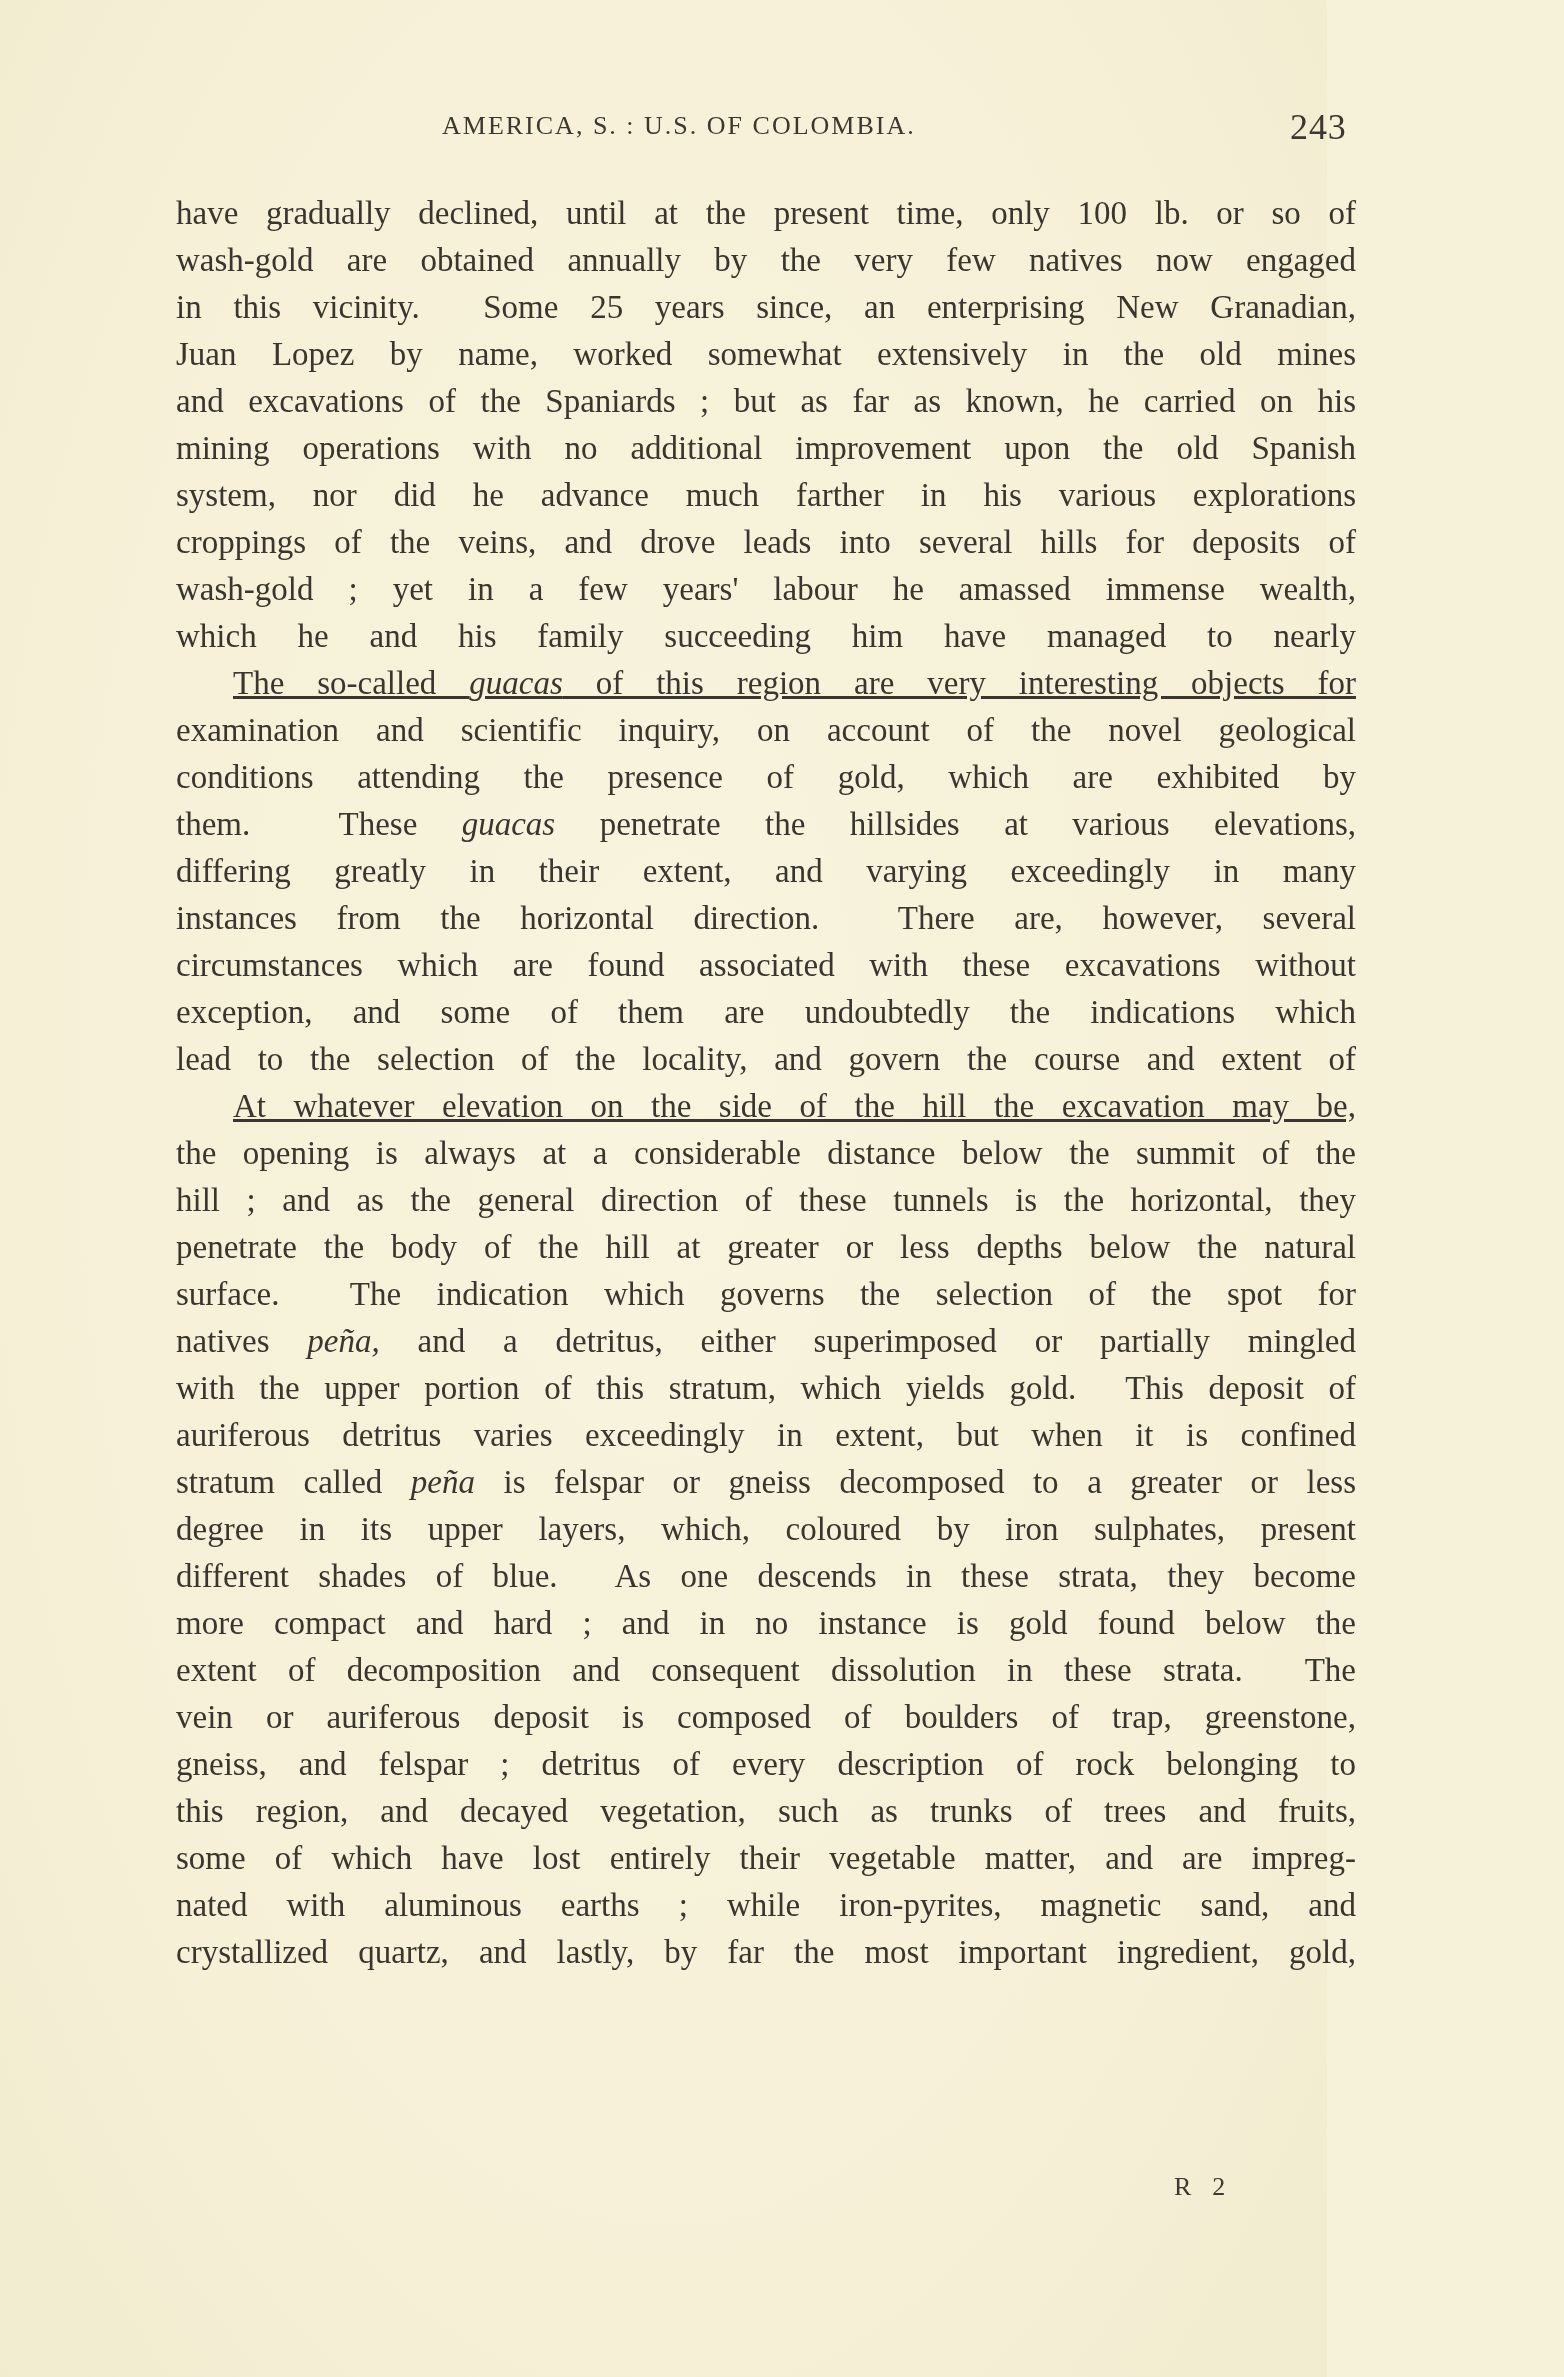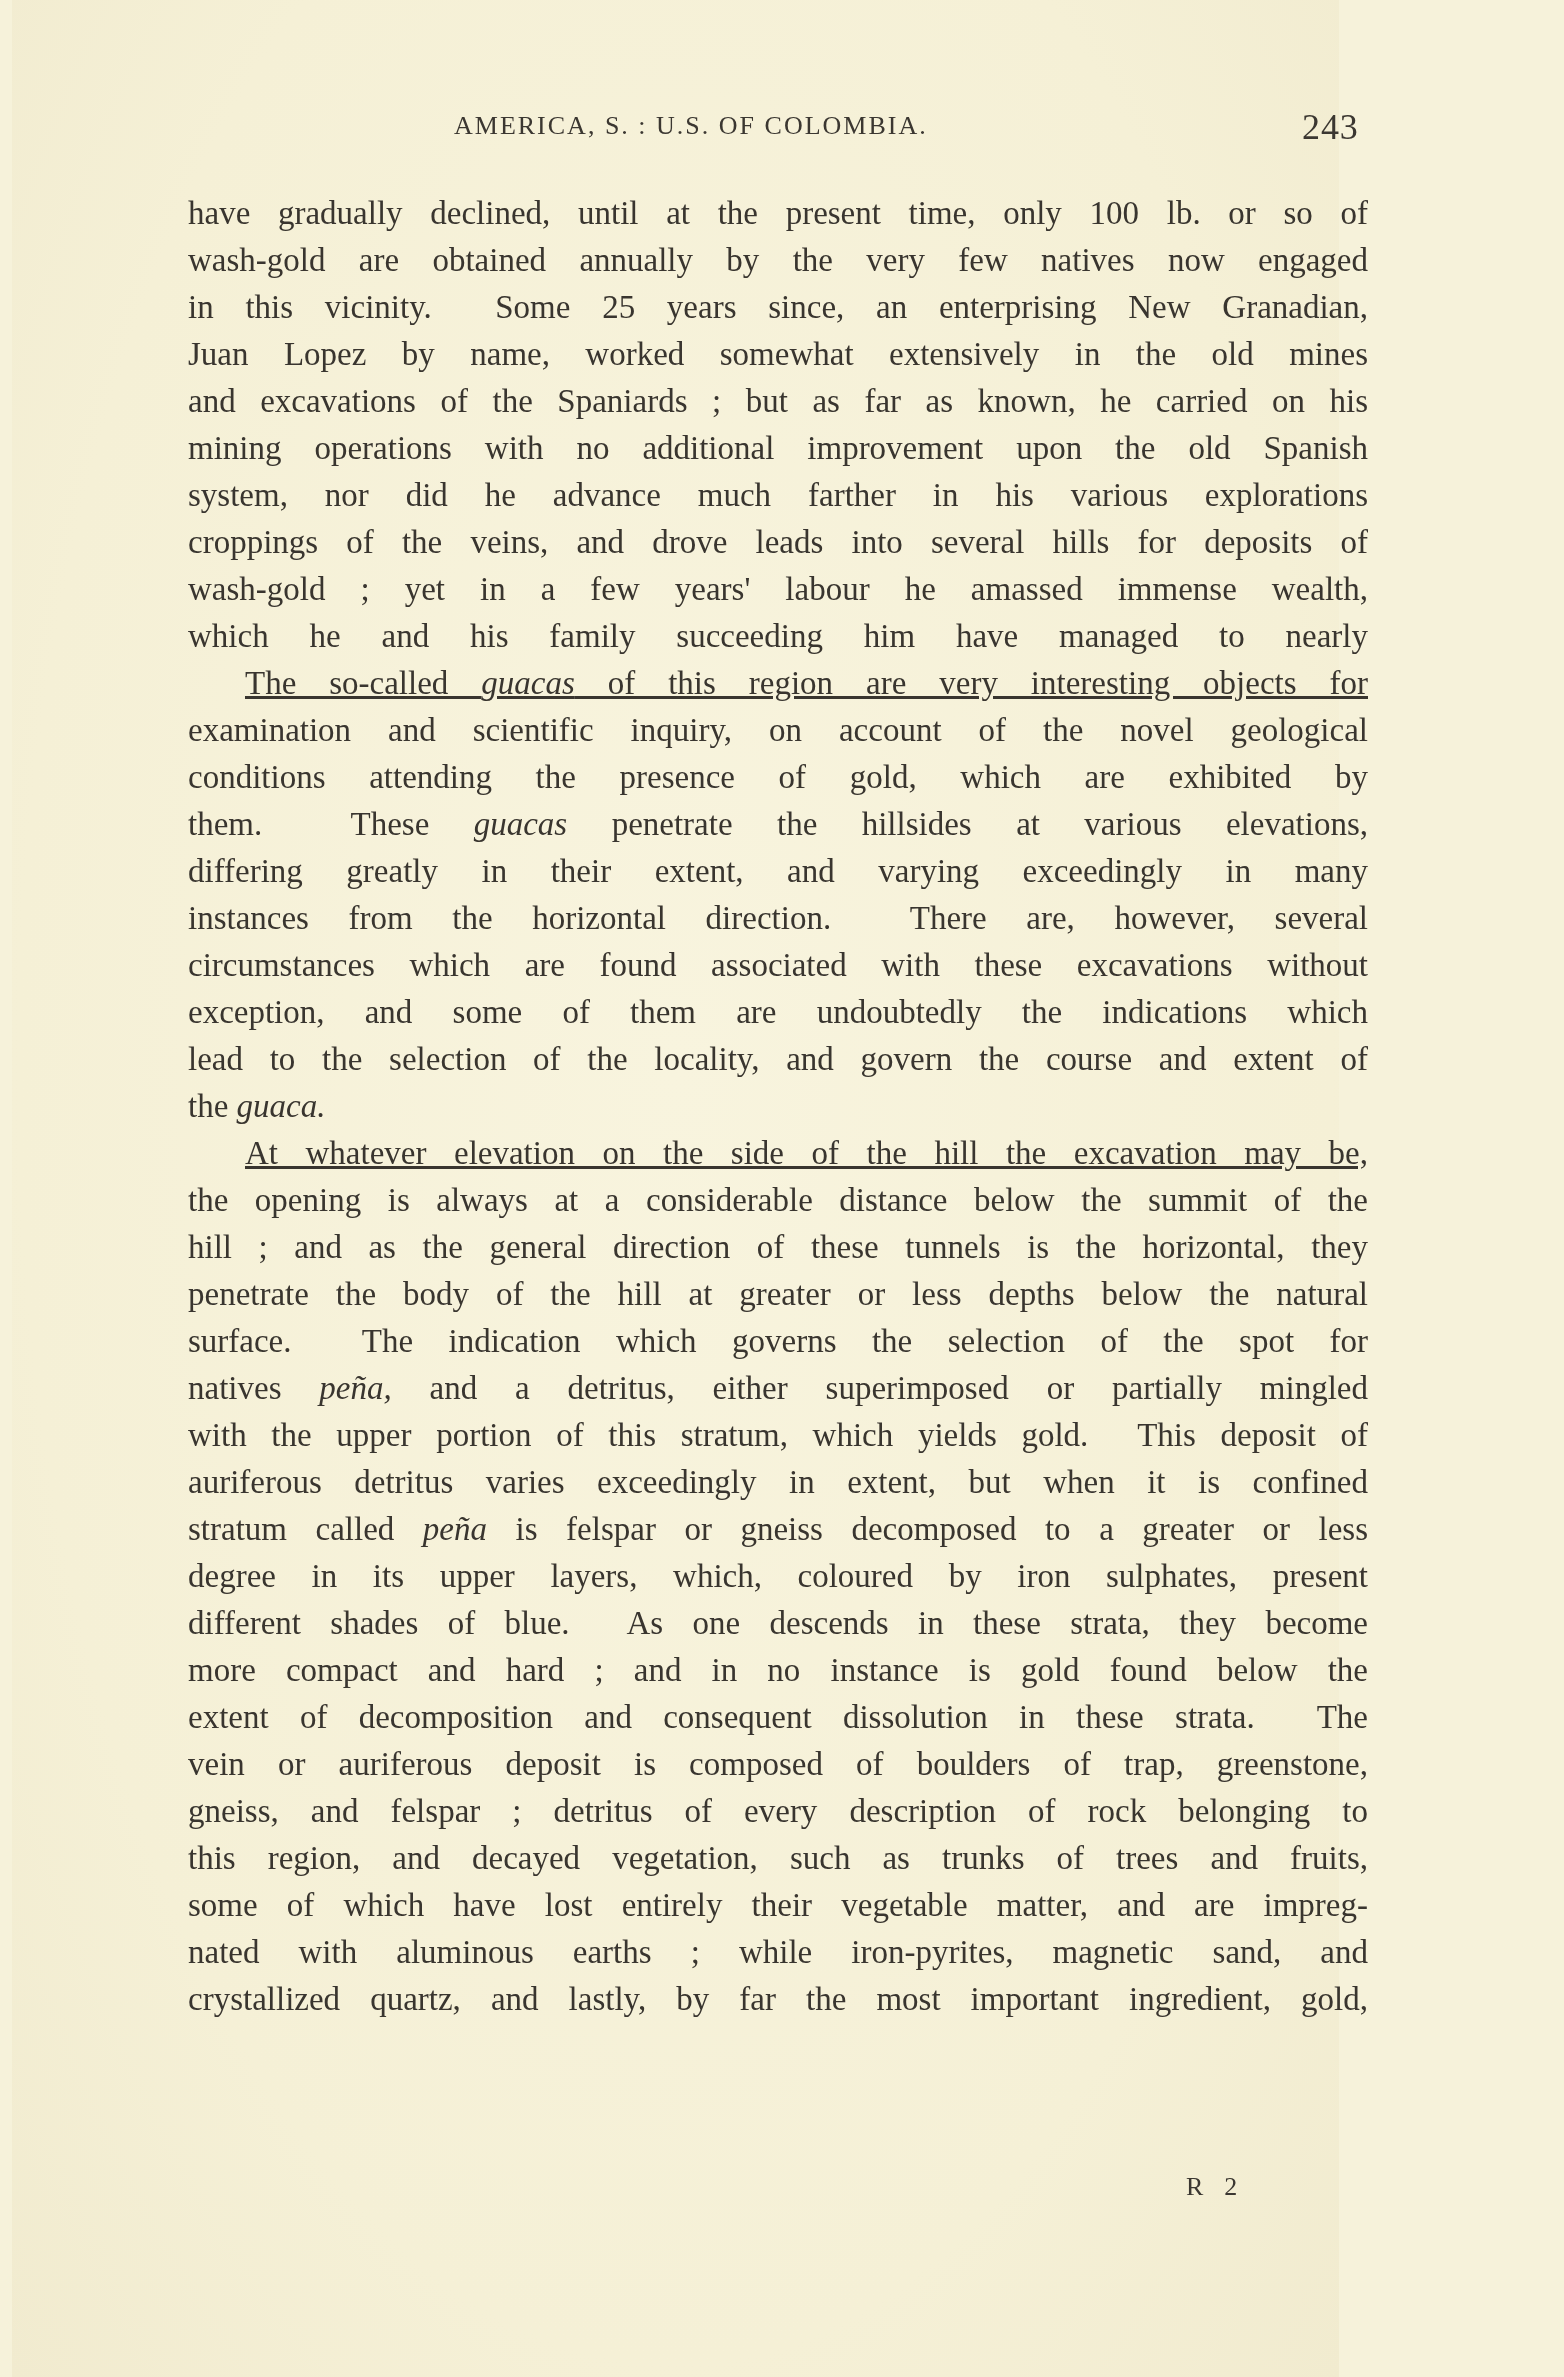--- a/index.html
+++ b/index.html
@@ -5,21 +5,21 @@
   html, body { margin: 0; padding: 0; }
   body {
     width: 1565px; height: 2377px;
     background: #f6f2da;
     position: relative;
     overflow: hidden;
     font-family: "Liberation Serif", "DejaVu Serif", serif;
     color: #39352f;
   }
   .page {
-    position: absolute; left: 12px; top: 0;
+    position: absolute; left: 0; top: 0;
     width: 1327px; height: 2377px;
     background: radial-gradient(ellipse at 50% 45%, #f8f4de 0%, #f5f0d6 70%, #f1ebcf 100%);
   }
   .running-head {
     position: absolute;
     left: 442px; top: 111px;
     font-size: 26px;
     letter-spacing: 2px;
     white-space: nowrap;
     color: #3b3731;
@@ -82,21 +82,20 @@
       <div>
         <span class="line indent"><span>The so-called </span><i>guacas</i><span> of this region are very interesting objects for</span></span>
         <span class="line"><span>examination and scientific inquiry, on account of the novel geological</span></span>
         <span class="line"><span>conditions attending the presence of gold, which are exhibited by</span></span>
         <span class="line"><span>them.&nbsp; These </span><i>guacas</i><span> penetrate the hillsides at various elevations,</span></span>
         <span class="line"><span>differing greatly in their extent, and varying exceedingly in many</span></span>
         <span class="line"><span>instances from the horizontal direction.&nbsp; There are, however, several</span></span>
         <span class="line"><span>circumstances which are found associated with these excavations without</span></span>
         <span class="line"><span>exception, and some of them are undoubtedly the indications which</span></span>
         <span class="line"><span>lead to the selection of the locality, and govern the course and extent of</span></span>
-        <span class="line last"><span>the </span><i>guaca.</i></span>
       </div>
       <div>
         <span class="line indent"><span>At whatever elevation on the side of the hill the excavation may be,</span></span>
         <span class="line"><span>the opening is always at a considerable distance below the summit of the</span></span>
         <span class="line"><span>hill ; and as the general direction of these tunnels is the horizontal, they</span></span>
         <span class="line"><span>penetrate the body of the hill at greater or less depths below the natural</span></span>
         <span class="line"><span>surface.&nbsp; The indication which governs the selection of the spot for</span></span>
         <span class="line"><span>natives </span><i>peña,</i><span> and a detritus, either superimposed or partially mingled</span></span>
         <span class="line"><span>with the upper portion of this stratum, which yields gold.&nbsp; This deposit of</span></span>
         <span class="line"><span>auriferous detritus varies exceedingly in extent, but when it is confined</span></span>

